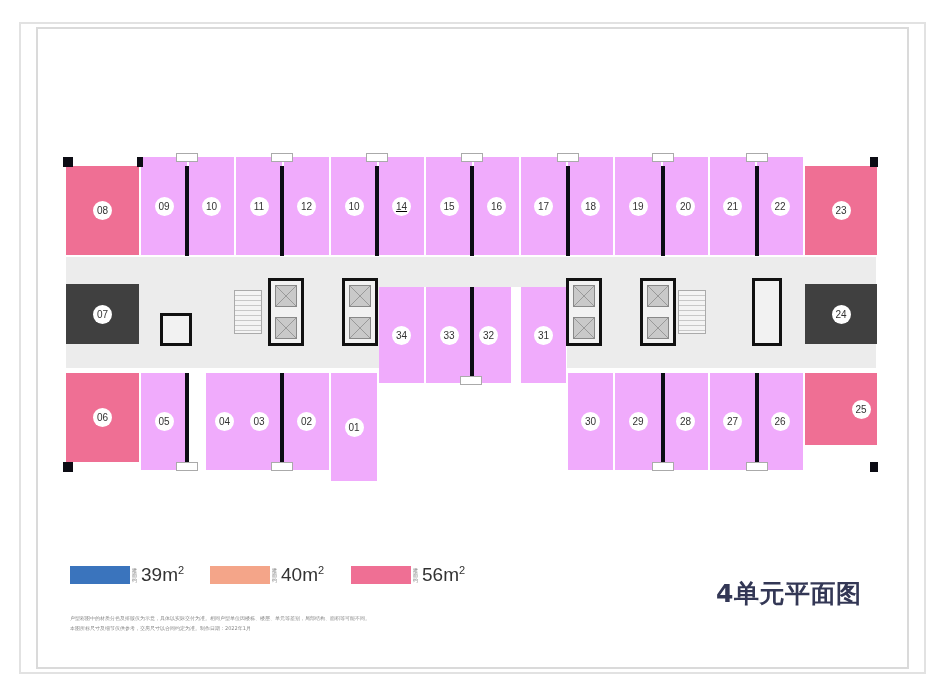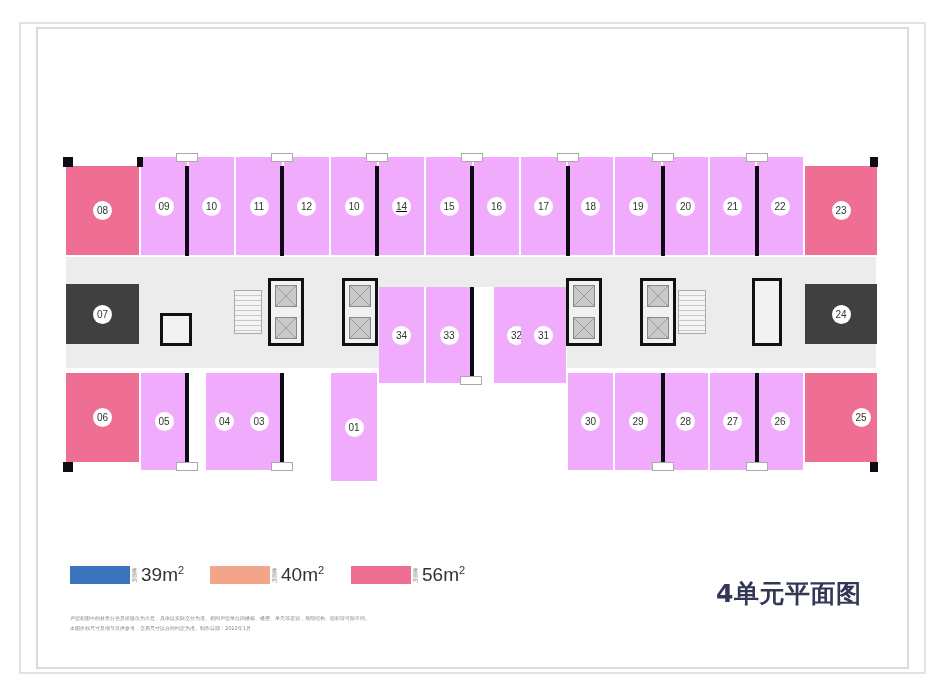--- a/index.html
+++ b/index.html
@@ -91,21 +91,21 @@
 
   <div class="unit orange" style="left:66px;top:284px;width:73px;height:60px;">
       <span class="num">07</span>
     </div>
   <div class="unit blue" style="left:379px;top:287px;width:45px;height:96px;">
       <span class="num">34</span>
     </div>
   <div class="unit blue" style="left:426px;top:287px;width:46px;height:96px;">
       <span class="num">33</span>
     </div>
-  <div class="unit blue" style="left:466px;top:287px;width:45px;height:96px;margin-left:28px;">
+  <div class="unit blue" style="left:466px;top:287px;width:45px;height:96px;">
       <span class="num">32</span>
     </div>
   <div class="unit blue" style="left:521px;top:287px;width:45px;height:96px;">
       <span class="num">31</span>
     </div>
   <div class="unit orange" style="left:805px;top:284px;width:72px;height:60px;">
       <span class="num">24</span>
     </div>
 
   <div class="unit pink" style="left:66px;top:373px;width:73px;height:89px;">
@@ -113,39 +113,42 @@
     </div>
   <div class="unit blue" style="left:141px;top:373px;width:46px;height:97px;">
       <span class="num">05</span>
     </div>
   <div class="unit blue" style="left:206px;top:373px;width:37px;height:97px;">
       <span class="num">04</span>
     </div>
   <div class="unit blue" style="left:236px;top:373px;width:46px;height:97px;">
       <span class="num">03</span>
     </div>
+  <div class="unit blue" style="left:284px;top:373px;width:45px;height:97px;">
+      <span class="num">02</span>
+    </div>
   <div class="unit blue" style="left:331px;top:373px;width:46px;height:108px;">
       <span class="num">01</span>
     </div>
   <div class="unit blue" style="left:568px;top:373px;width:45px;height:97px;">
       <span class="num">30</span>
     </div>
   <div class="unit blue" style="left:615px;top:373px;width:46px;height:97px;">
       <span class="num">29</span>
     </div>
   <div class="unit blue" style="left:663px;top:373px;width:45px;height:97px;">
       <span class="num">28</span>
     </div>
   <div class="unit blue" style="left:710px;top:373px;width:45px;height:97px;">
       <span class="num">27</span>
     </div>
   <div class="unit blue" style="left:757px;top:373px;width:46px;height:97px;">
       <span class="num">26</span>
     </div>
-  <div class="unit pink" style="left:805px;top:373px;width:72px;height:89px;padding-left:40px;">
+  <div class="unit pink" style="left:805px;top:373px;width:72px;height:72px;padding-left:40px;">
       <span class="num">25</span>
     </div>
 
   <div class="wall" style="left:185px;top:166px;width:4px;height:90px;"></div>
   <div class="wall" style="left:280px;top:166px;width:4px;height:90px;"></div>
   <div class="wall" style="left:375px;top:166px;width:4px;height:90px;"></div>
   <div class="wall" style="left:470px;top:166px;width:4px;height:90px;"></div>
   <div class="wall" style="left:566px;top:166px;width:4px;height:90px;"></div>
   <div class="wall" style="left:661px;top:166px;width:4px;height:90px;"></div>
   <div class="wall" style="left:755px;top:166px;width:4px;height:90px;"></div>

